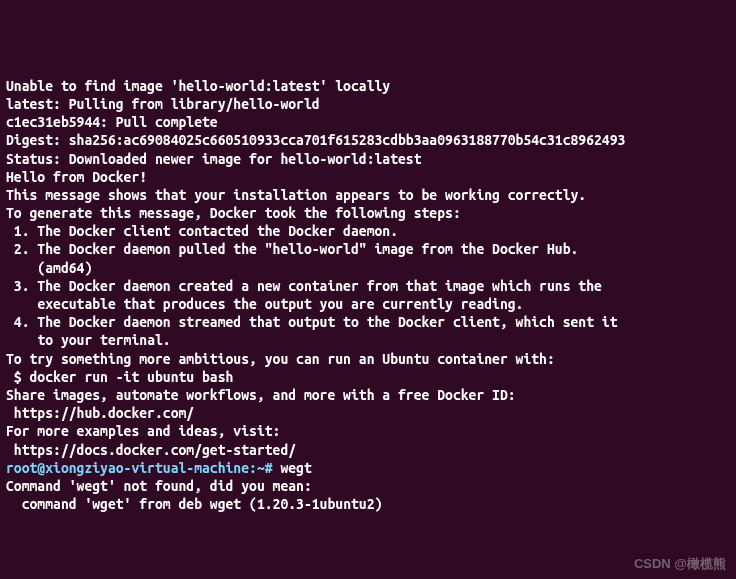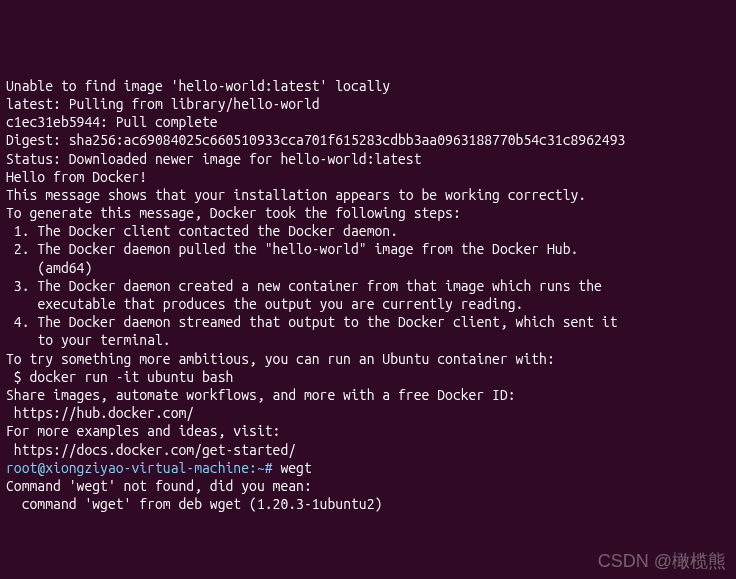--- a/index.html
+++ b/index.html
@@ -1,18 +1,19 @@
 <!DOCTYPE html>
 <html><head>
   <meta charset="utf-8">
   <style>
     * {
       margin: 0;
       padding: 0;
       box-sizing: border-box;
+      font-weight: bold;
     }
     body {
       background: #300a24;
       color: #ffffff;
       font-family: 'Ubuntu Mono', 'DejaVu Sans Mono', 'Courier New', monospace;
       font-size: 14px;
       line-height: 1.3;
       padding: 4px 6px;
       width: 736px;
       height: 579px;
@@ -26,21 +27,21 @@
     }
     .prompt {
       color: #7dd3fc;
     }
     .watermark {
       position: absolute;
       bottom: 6px;
       right: 10px;
       color: rgba(200, 200, 200, 0.45);
       font-family: sans-serif;
-      font-size: 18px;
+      font-size: 13px;
     }
   </style>
 </head>
 <body>
 
 
 
 <div><span class="terminal-line">Unable to find image 'hello-world:latest' locally</span><span class="terminal-line">latest: Pulling from library/hello-world</span><span class="terminal-line">c1ec31eb5944: Pull complete</span><span class="terminal-line">Digest: sha256:ac69084025c660510933cca701f615283cdbb3aa0963188770b54c31c8962493</span><span class="terminal-line">Status: Downloaded newer image for hello-world:latest</span><span class="terminal-line"></span><span class="terminal-line">Hello from Docker!</span><span class="terminal-line">This message shows that your installation appears to be working correctly.</span><span class="terminal-line"></span><span class="terminal-line">To generate this message, Docker took the following steps:</span><span class="terminal-line"> 1. The Docker client contacted the Docker daemon.</span><span class="terminal-line"> 2. The Docker daemon pulled the "hello-world" image from the Docker Hub.</span><span class="terminal-line">    (amd64)</span><span class="terminal-line"> 3. The Docker daemon created a new container from that image which runs the</span><span class="terminal-line">    executable that produces the output you are currently reading.</span><span class="terminal-line"> 4. The Docker daemon streamed that output to the Docker client, which sent it</span><span class="terminal-line">    to your terminal.</span><span class="terminal-line"></span><span class="terminal-line">To try something more ambitious, you can run an Ubuntu container with:</span><span class="terminal-line"> $ docker run -it ubuntu bash</span><span class="terminal-line"></span><span class="terminal-line">Share images, automate workflows, and more with a free Docker ID:</span><span class="terminal-line"> https://hub.docker.com/</span><span class="terminal-line"></span><span class="terminal-line">For more examples and ideas, visit:</span><span class="terminal-line"> https://docs.docker.com/get-started/</span><span class="terminal-line"></span><span class="terminal-line"><span class="prompt">root@xiongziyao-virtual-machine:~# </span><span>wegt</span></span><span class="terminal-line"></span><span class="terminal-line">Command 'wegt' not found, did you mean:</span><span class="terminal-line"></span><span class="terminal-line">  command 'wget' from deb wget (1.20.3-1ubuntu2)</span></div>
 
 <div class="watermark">CSDN @橄榄熊</div>

